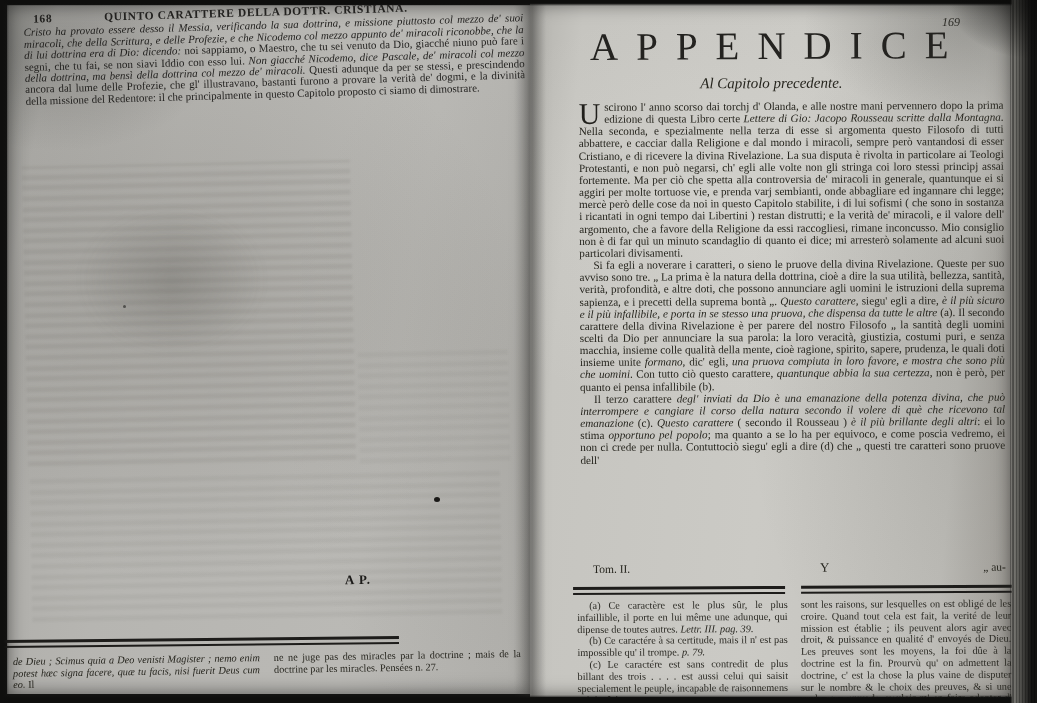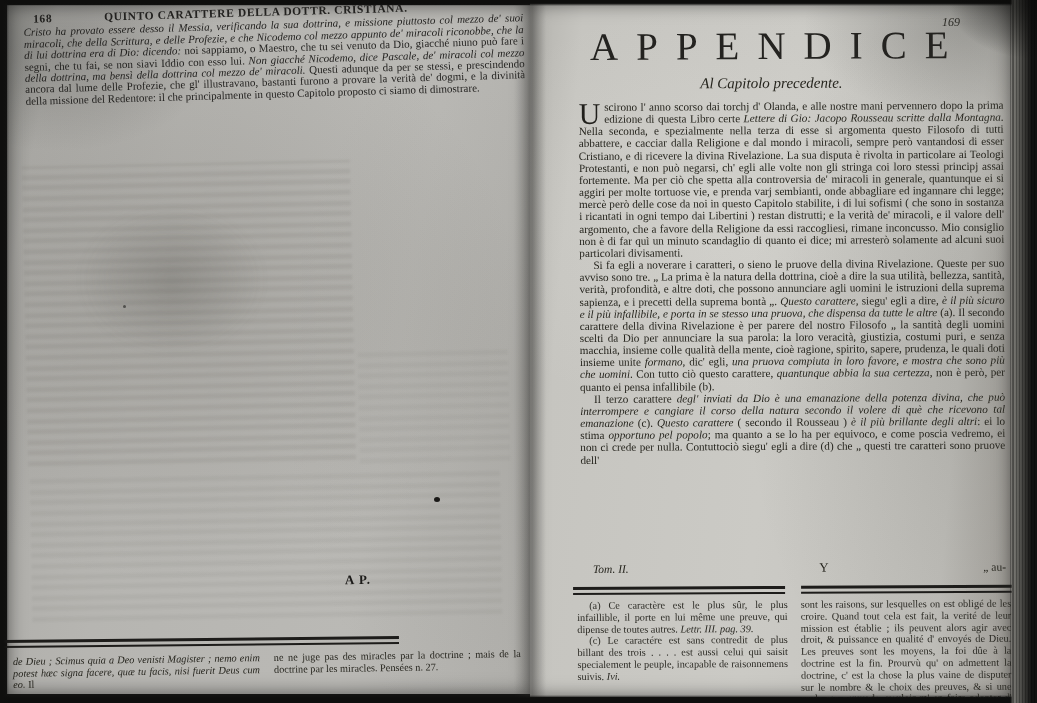--- a/index.html
+++ b/index.html
@@ -85,21 +85,21 @@
     font-size:11.2px;line-height:12.15px;text-align:justify;
   }
   .rp-body p{margin:0;}
   .rp-body p.ind{text-indent:14px;}
   .dropcap{float:left;font-size:30px;line-height:23px;padding:1px 4px 0 0;color:#201f1b;}
   .it{font-style:italic;}
   .rp-signature{
     position:absolute;left:48px;top:557px;width:425px;display:flex;
     justify-content:space-between;font-size:11.5px;align-items:baseline;
   }
-  .rp-signature .tome{font-style:italic;margin-left:12px;text-align:center;}
+  .rp-signature .tome{margin-left:12px;text-align:center;}
   .rp-signature .mark{font-size:13px;margin-left:36px;}
   .rp-rules{position:absolute;left:40px;top:583px;width:440px;display:flex;gap:16px;}
   .rp-rules .seg{flex:1;height:2.5px;border-top:3px solid #1d1c1a;border-bottom:2px solid #1d1c1a;}
   .rp-footnotes{
     position:absolute;left:44px;top:596px;width:434px;display:flex;gap:13px;
     font-size:10.3px;line-height:11.8px;text-align:justify;color:#2a2923;
   }
   .rp-footnotes .col{flex:1;}
   .rp-footnotes p{margin:0;text-indent:12px;}
   .rp-footnotes p.cont{text-indent:0;}
@@ -169,21 +169,22 @@
       <span>„ au-</span>
     </div>
 
     <div class="rp-rules">
       <div class="seg"></div>
       <div class="seg"></div>
     </div>
 
     <div class="rp-footnotes">
       <div class="col">
-        <p><span>(a) Ce caractère est le plus sûr, le plus infaillible, il porte en lui même une preuve, qui dipense de toutes autres. </span><span class="it">Lettr. III. pag. 39.</span></p>
+        <p><span>(a) Ce caractère est le plus sûr, le plus infaillible, il porte en lui même une adunque, qui dipense de toutes autres. </span><span class="it">Lettr. III. pag. 39.</span></p>
+        <p><span>(b) Ce caractére à sa certitude, mais il n' est pas impossible qu' il trompe. </span><span class="it">p. 79.</span></p>
         <p><span>(c) Le caractére est sans contredit de plus billant des trois . . . . est aussi celui qui saisit specialement le peuple, incapable de raisonnemens suivis. </span><span class="it">Ivi.</span></p>
 
       </div>
       <div class="col">
         <p class="cont"><span>sont les raisons, sur lesquelles on est obligé de les croire. Quand tout cela est fait, la verité de leur mission est établie ; ils peuvent alors agir avec droit, &amp; puissance en qualité d' envoyés de Dieu. Les preuves sont les moyens, la foi dûe à la doctrine est la fin. Prourvù qu' on admettent la doctrine, c' est la chose la plus vaine de disputer sur le nombre &amp; le choix des preuves, &amp; si une seule me persuade, vouloir m' en faire adopter d' autres, est un soin perdu. </span></p>
       </div>
     </div>
   </div>
 </div>
 

